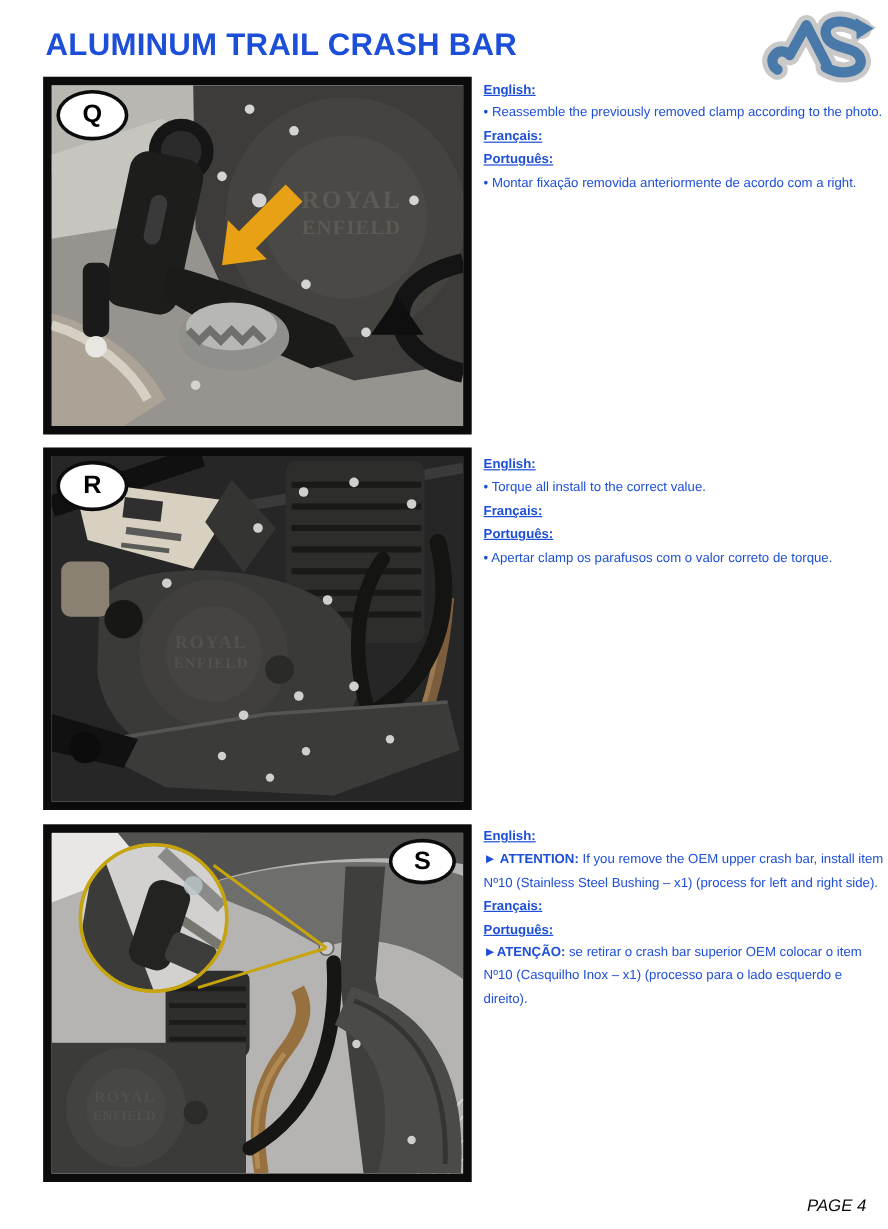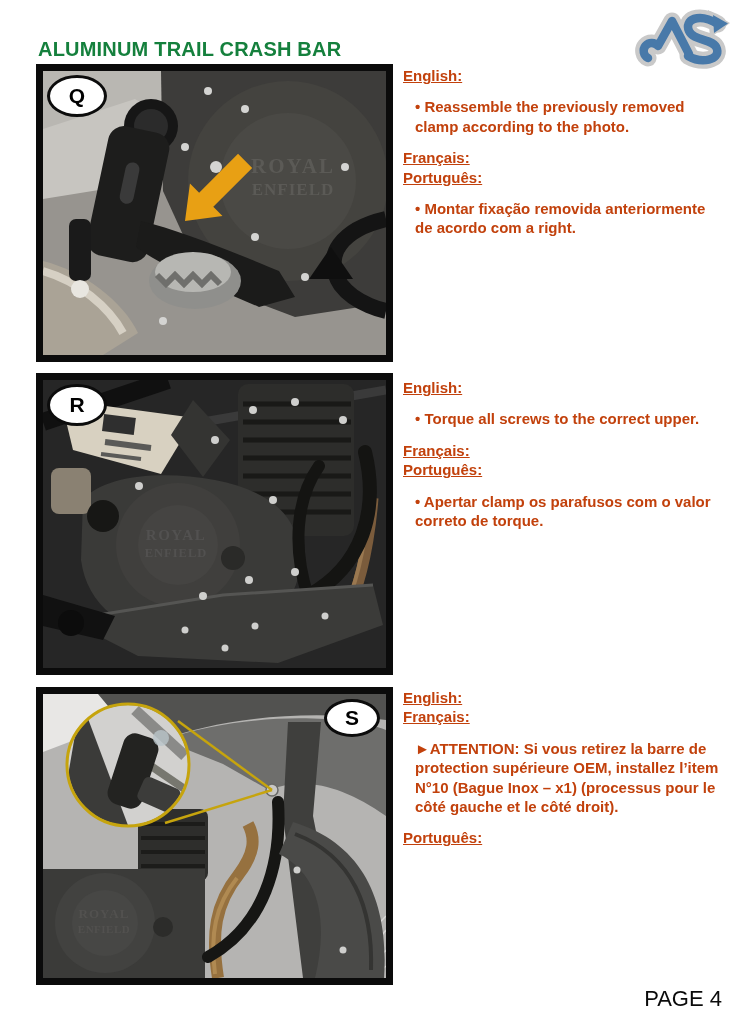--- a/index.html
+++ b/index.html
@@ -1,43 +1,43 @@
 <!DOCTYPE html>
 <html><head>
 <meta charset="utf-8">
 <style>
   html,body{margin:0;padding:0;}
   body{
     width:740px;height:1024px;position:relative;background:#ffffff;
     font-family:"Liberation Sans", sans-serif;color:#111;overflow:hidden;
   }
   .title{
-    position:absolute;left:38px;top:38px;font-size:20px;font-weight:bold;
-    letter-spacing:.2px;color:#15803d;white-space:nowrap;
+    position:absolute;left:38px;top:22px;font-size:26px;font-weight:bold;
+    letter-spacing:.2px;color:#1d4ed8;white-space:nowrap;
   }
   .logo{position:absolute;right:10px;top:4px;width:96px;height:70px;}
   .photo{
     position:absolute;left:36px;width:357px;border:7px solid #0b0b0b;
     box-sizing:border-box;background:#8b8b88;
   }
   .photo svg{display:block;width:100%;height:100%;}
   .photo-label{
     position:absolute;width:60px;height:42px;background:#ffffff;
     border:3px solid #0c0c0c;border-radius:50%;display:flex;align-items:center;
     justify-content:center;font-weight:bold;font-size:21px;color:#000;
     box-sizing:border-box;
   }
   .textcol{
-    position:absolute;left:403px;width:334px;font-size:15px;line-height:19.4px;
-    color:#c2410c;
+    position:absolute;left:403px;width:334px;font-size:11px;line-height:19.4px;
+    color:#1d4ed8;
   }
   .lang-header{font-weight:bold;text-decoration:underline;}
-  .textcol p{margin:12px;font-weight:bold;}
+  .textcol p{margin:0;}
   .footer{
-    position:absolute;right:18px;bottom:12px;font-size:22px;color:#0b0b0b;
+    position:absolute;right:18px;bottom:12px;font-size:14px;color:#0b0b0b;font-style:italic;
   }
   text.badge{
     font-family:"Liberation Serif", serif;font-weight:bold;text-anchor:middle;
   }
 </style>
 </head>
 <body>
 
 <div class="title">ALUMINUM TRAIL CRASH BAR</div>
 
@@ -215,26 +215,27 @@
 <div class="textcol" style="top:66px;">
   <div class="lang-header">English:</div>
   <p>• Reassemble the previously removed clamp according to the photo.</p>
   <div class="lang-header">Français:</div>
   <div class="lang-header">Português:</div>
   <p>• Montar fixação removida anteriormente de acordo com a right.</p>
 </div>
 
 <div class="textcol" style="top:378px;">
   <div class="lang-header">English:</div>
-  <p>• Torque all screws to the correct upper.</p>
+  <p>• Torque all install to the correct value.</p>
   <div class="lang-header">Français:</div>
   <div class="lang-header">Português:</div>
   <p>• Apertar clamp os parafusos com o valor correto de torque.</p>
 </div>
 
 <div class="textcol" style="top:688px;">
   <div class="lang-header">English:</div>
+  <p><b>► ATTENTION:</b><span> If you remove the OEM upper crash bar, install item Nº10 (Stainless Steel Bushing – x1) (process for left and right side).</span></p>
   <div class="lang-header">Français:</div>
-  <p><b>►ATTENTION:</b><span> Si vous retirez la barre de protection supérieure OEM, installez l’item N°10 (Bague Inox – x1) (processus pour le côté gauche et le côté droit).</span></p>
   <div class="lang-header">Português:</div>
+  <p><b>►ATENÇÃO:</b><span> se retirar o crash bar superior OEM colocar o item Nº10 (Casquilho Inox – x1) (processo para o lado esquerdo e direito).</span></p>
 </div>
 
 <div class="footer">PAGE 4</div>
 
 </body></html>

